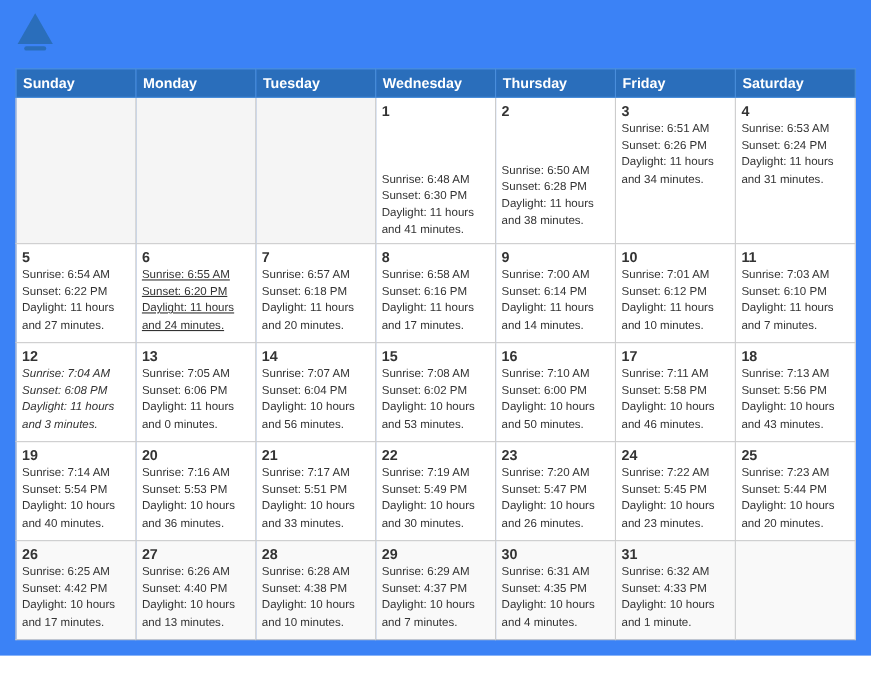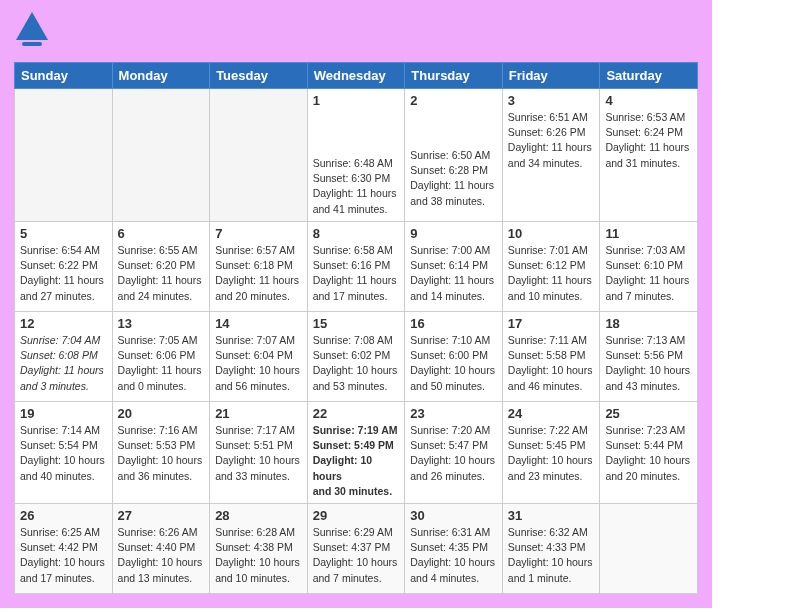--- a/index.html
+++ b/index.html
@@ -4,22 +4,22 @@
   <style>
     * { box-sizing: border-box; margin: 0; padding: 0; }
     body {
       font-family: Arial, sans-serif;
       background: #fff;
       width: 792px;
       min-height: 612px;
       padding: 0;
     }
     .page {
-      width: 712px;
-      background: #f0abfc;
+      width: 792px;
+      background: #3b82f6;
       padding: 10px 14px 14px 14px;
     }
     .header {
       display: flex;
       justify-content: space-between;
       align-items: flex-start;
       margin-bottom: 8px;
     }
     .month-title {
       text-align: right;
@@ -147,21 +147,21 @@
         <tr>
           <td>
             <span class="day-number">5</span>
             <div class="day-info" style="white-space: pre-line;">Sunrise: 6:54 AM
 Sunset: 6:22 PM
 Daylight: 11 hours
 and 27 minutes.</div>
           </td>
           <td>
             <span class="day-number">6</span>
-            <div class="day-info" style="white-space: pre-line;">Sunrise: 6:55 AM
+            <div class="day-info" style="white-space: pre-line; text-decoration: underline;">Sunrise: 6:55 AM
 Sunset: 6:20 PM
 Daylight: 11 hours
 and 24 minutes.</div>
           </td>
           <td>
             <span class="day-number">7</span>
             <div class="day-info" style="white-space: pre-line;">Sunrise: 6:57 AM
 Sunset: 6:18 PM
 Daylight: 11 hours
 and 20 minutes.</div>
@@ -263,21 +263,21 @@
           </td>
           <td>
             <span class="day-number">21</span>
             <div class="day-info" style="white-space: pre-line;">Sunrise: 7:17 AM
 Sunset: 5:51 PM
 Daylight: 10 hours
 and 33 minutes.</div>
           </td>
           <td>
             <span class="day-number">22</span>
-            <div class="day-info" style="white-space: pre-line; font-weight: bold;">Sunrise: 7:19 AM
+            <div class="day-info" style="white-space: pre-line;">Sunrise: 7:19 AM
 Sunset: 5:49 PM
 Daylight: 10 hours
 and 30 minutes.</div>
           </td>
           <td>
             <span class="day-number">23</span>
             <div class="day-info" style="white-space: pre-line;">Sunrise: 7:20 AM
 Sunset: 5:47 PM
 Daylight: 10 hours
 and 26 minutes.</div>

